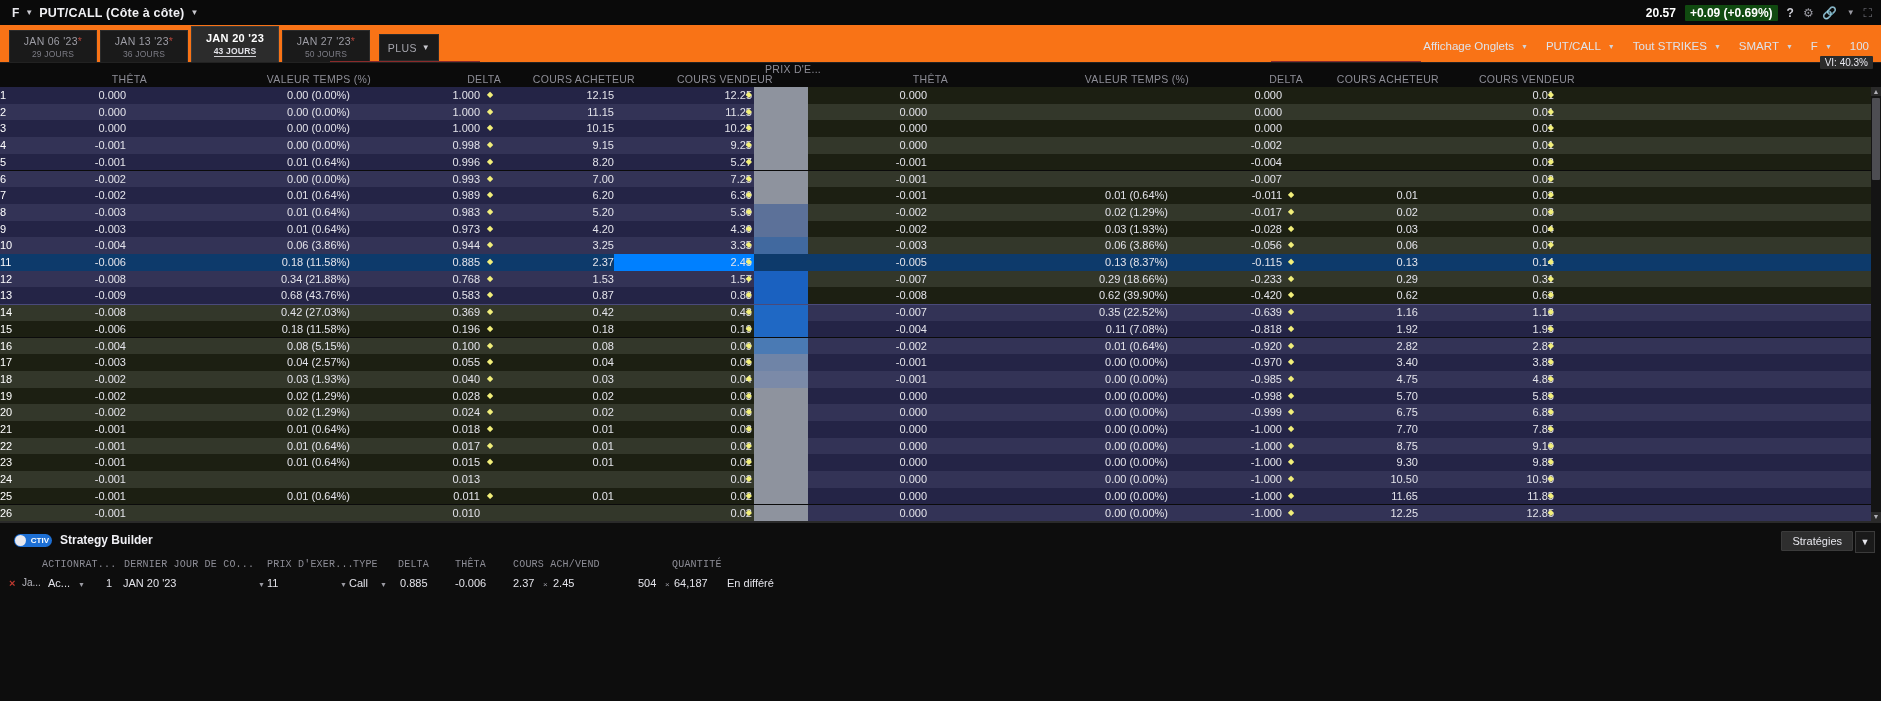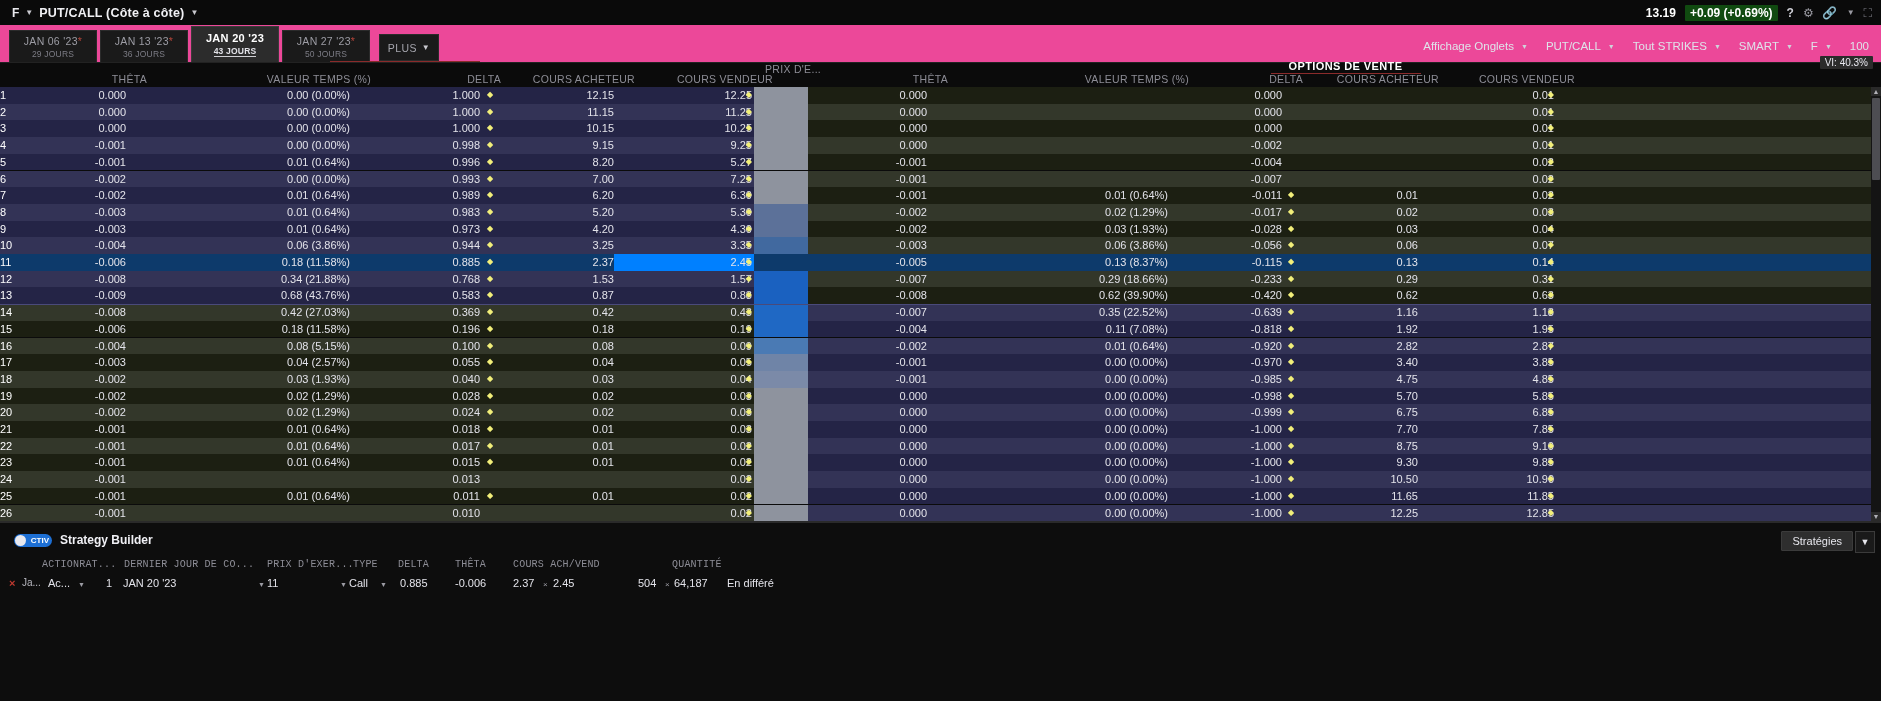--- a/index.html
+++ b/index.html
@@ -25,21 +25,21 @@
   .quote-chg{font-size:12px;font-weight:bold;color:#ffffff;background:#104a10;padding:1px 5px;border-radius:1px;}
   .ic{font-size:12px;color:#9a9aa2;cursor:default;}
   .ic.help{font-weight:bold;color:#cfcfd6;}
   .ic.link{color:#3fd24a;}
   .ic.gear{color:#9a9aa2;}
   .ic.expand{color:#7d7d86;letter-spacing:-1px;}
 
   
   .tabstrip{
     position:absolute;left:0;top:25px;width:1881px;height:38px;
-    background:#ec4899;border-bottom:1px solid #222;
+    background:#f97316;border-bottom:1px solid #222;
     display:flex;align-items:flex-end;padding-left:9px;box-sizing:border-box;
   }
   .etab{
     width:88px;height:32px;margin-right:3px;box-sizing:border-box;
     background:#1a1a1a;border:1px solid #2b2b2b;border-bottom:none;
     display:flex;flex-direction:column;align-items:center;justify-content:center;
     cursor:pointer;
   }
   .etab .d1{font-size:10.5px;color:#9d9da5;letter-spacing:.3px;}
   .etab .d1 .ast{color:#b4453a;}
@@ -175,21 +175,21 @@
 <div class="app">
 
   <div class="titlebar">
     <div class="tb-left">
       <span class="tb-sym">F</span>
       <span class="caret">▼</span>
       <span class="tb-title">PUT/CALL (Côte à côte)</span>
       <span class="caret">▼</span>
     </div>
     <div class="tb-right">
-      <span class="quote-last">13.19</span>
+      <span class="quote-last">20.57</span>
       <span class="quote-chg">+0.09  (+0.69%)</span>
       <span class="ic help">?</span>
       <span class="ic gear">⚙</span>
       <span class="ic link">🔗</span>
       <span class="ic" style="font-size:8px">▼</span>
       <span class="ic expand">⛶</span>
     </div>
   </div>
 
   <div class="tabstrip">
@@ -239,21 +239,20 @@
     <div class="tc plain">
       <span>100</span>
     </div>
   </div>
   <div class="vi-badge">VI: 40.3%</div>
 
   <div class="secthead sh-call">
     <div class="sh-underline"></div>
   </div>
   <div class="secthead sh-put">
-    <div class="lbl">OPTIONS DE VENTE</div>
     <div class="sh-underline"></div>
   </div>
 
   <div class="colhead">
     <div class="ch c-theta">THÊTA</div>
     <div class="ch c-vt">VALEUR TEMPS (%)</div>
     <div class="ch c-delta">DELTA</div>
     <div class="ch c-bid">COURS ACHETEUR</div>
     <div class="ch c-ask">COURS VENDEUR</div>
     <div class="ch" style="left:744px;width:80px;top:-10px;text-align:left;">PRIX D'E...</div>

